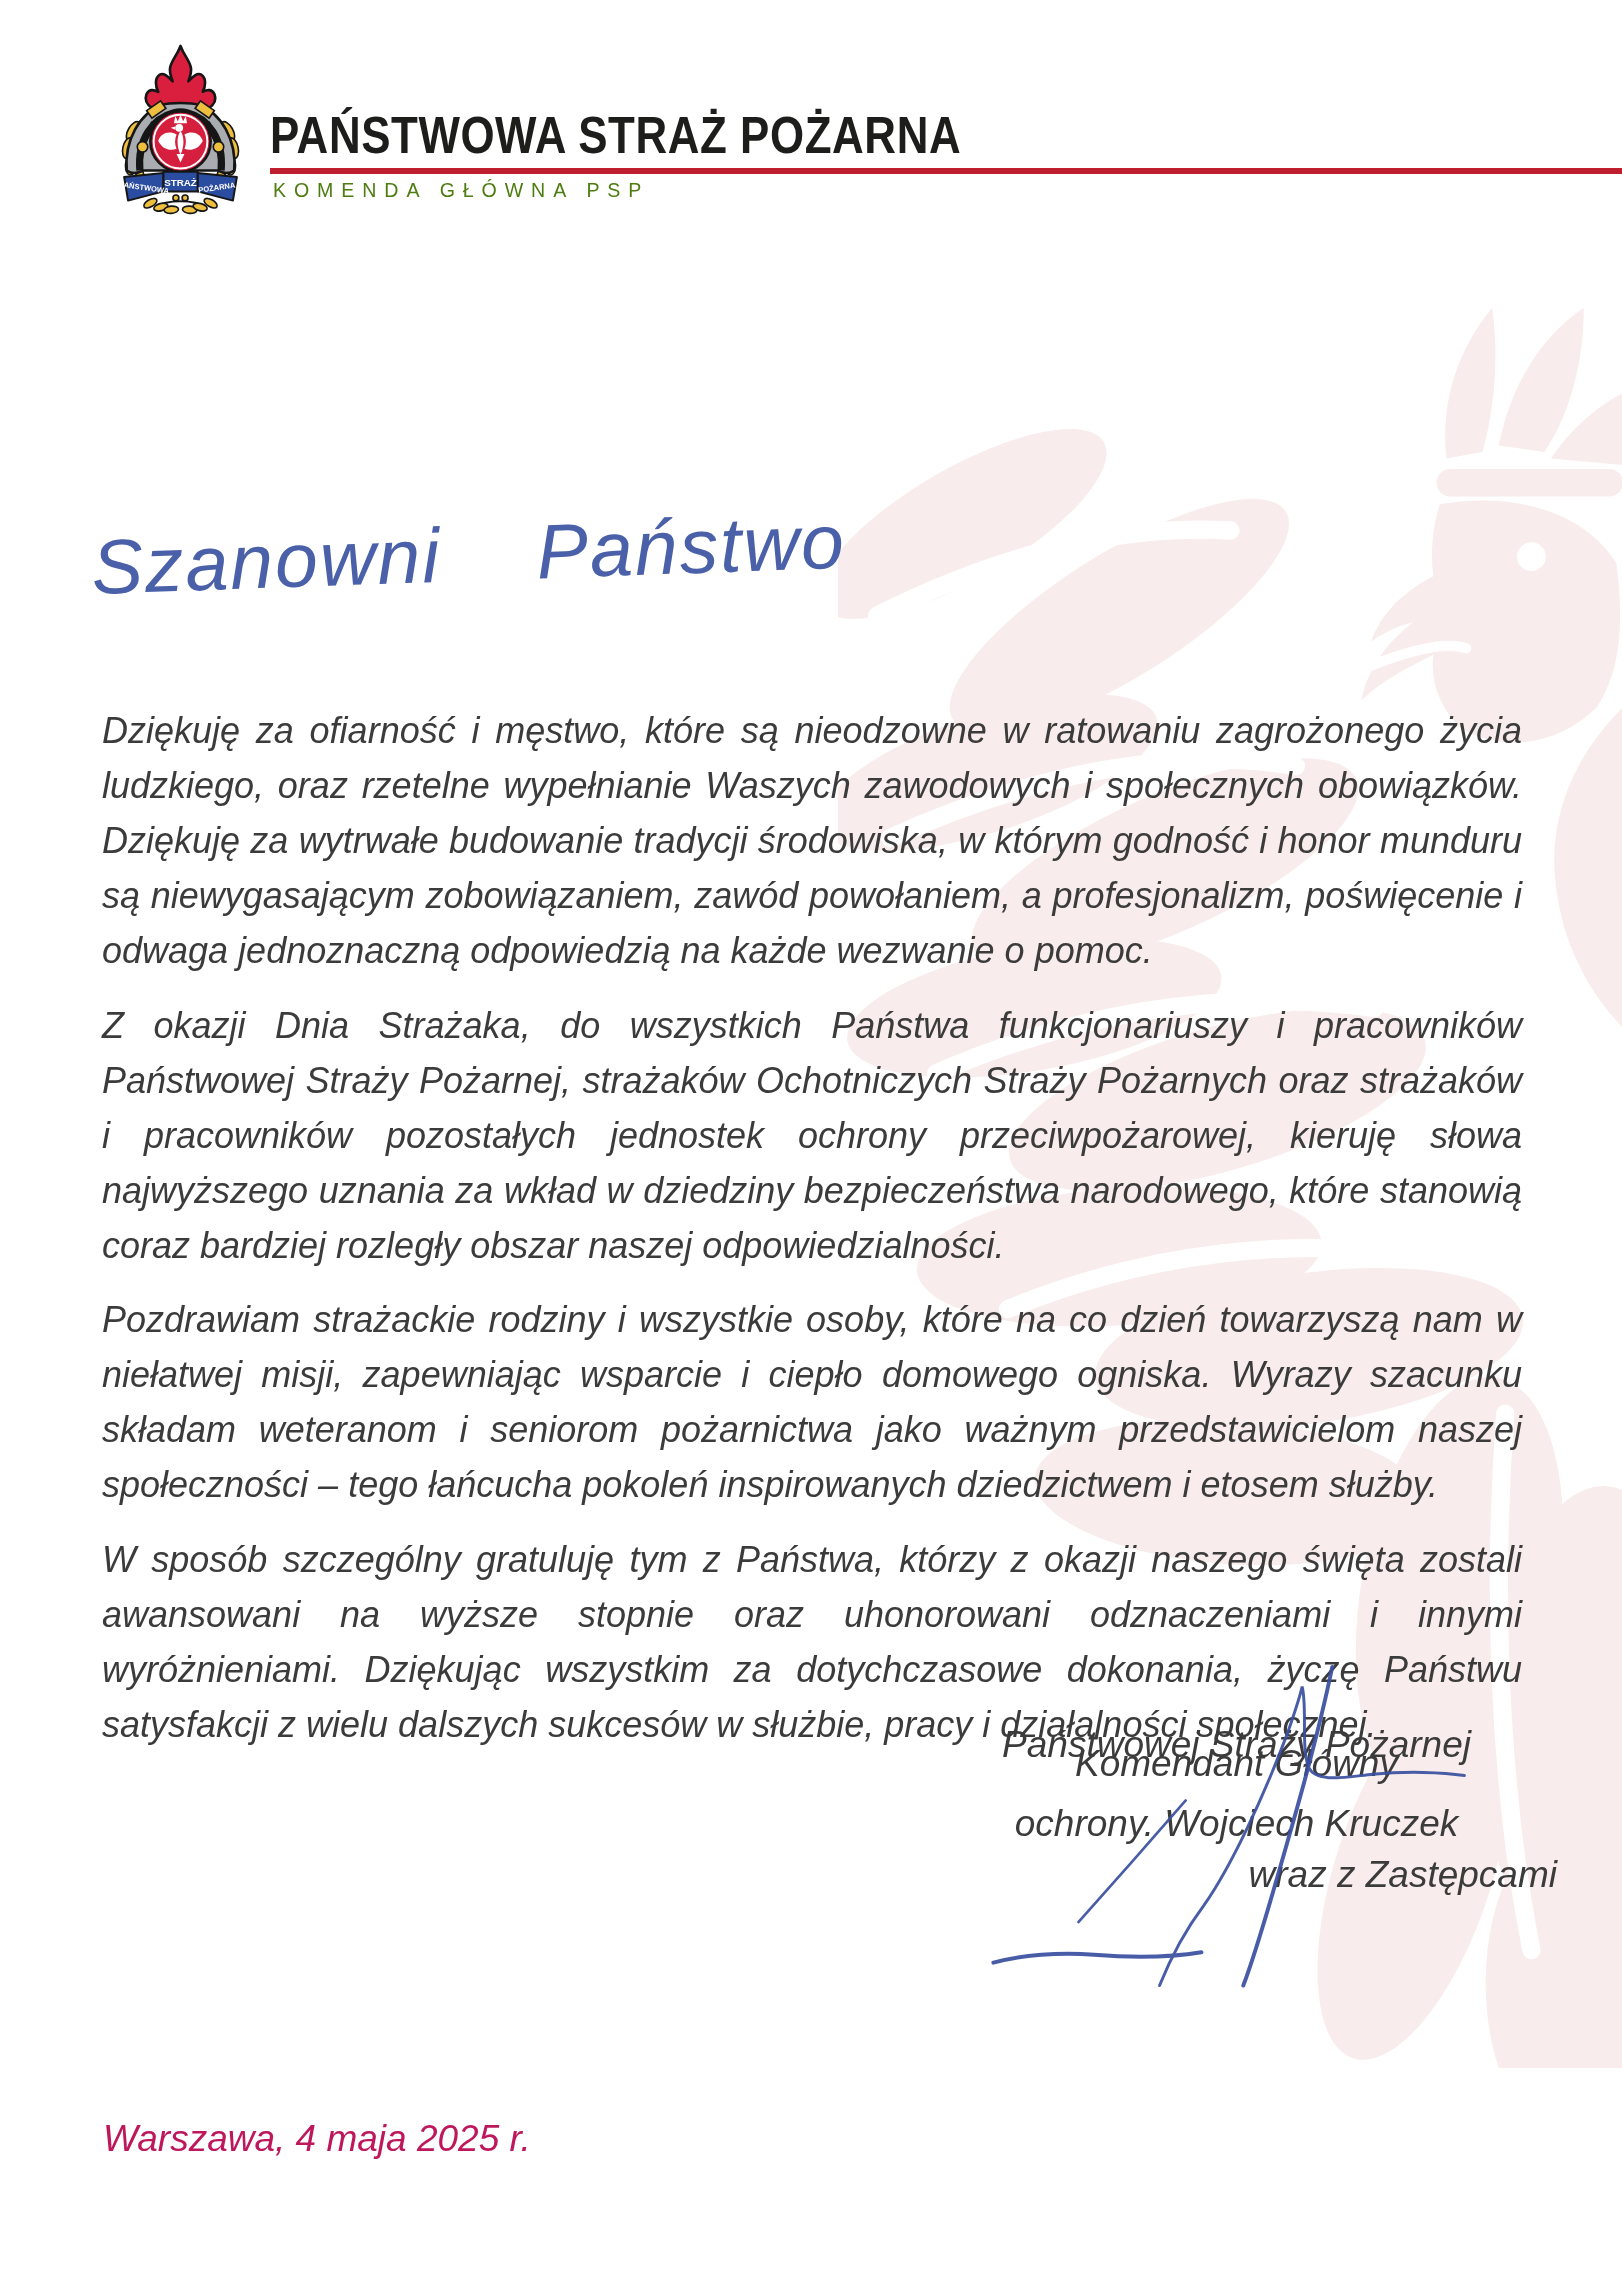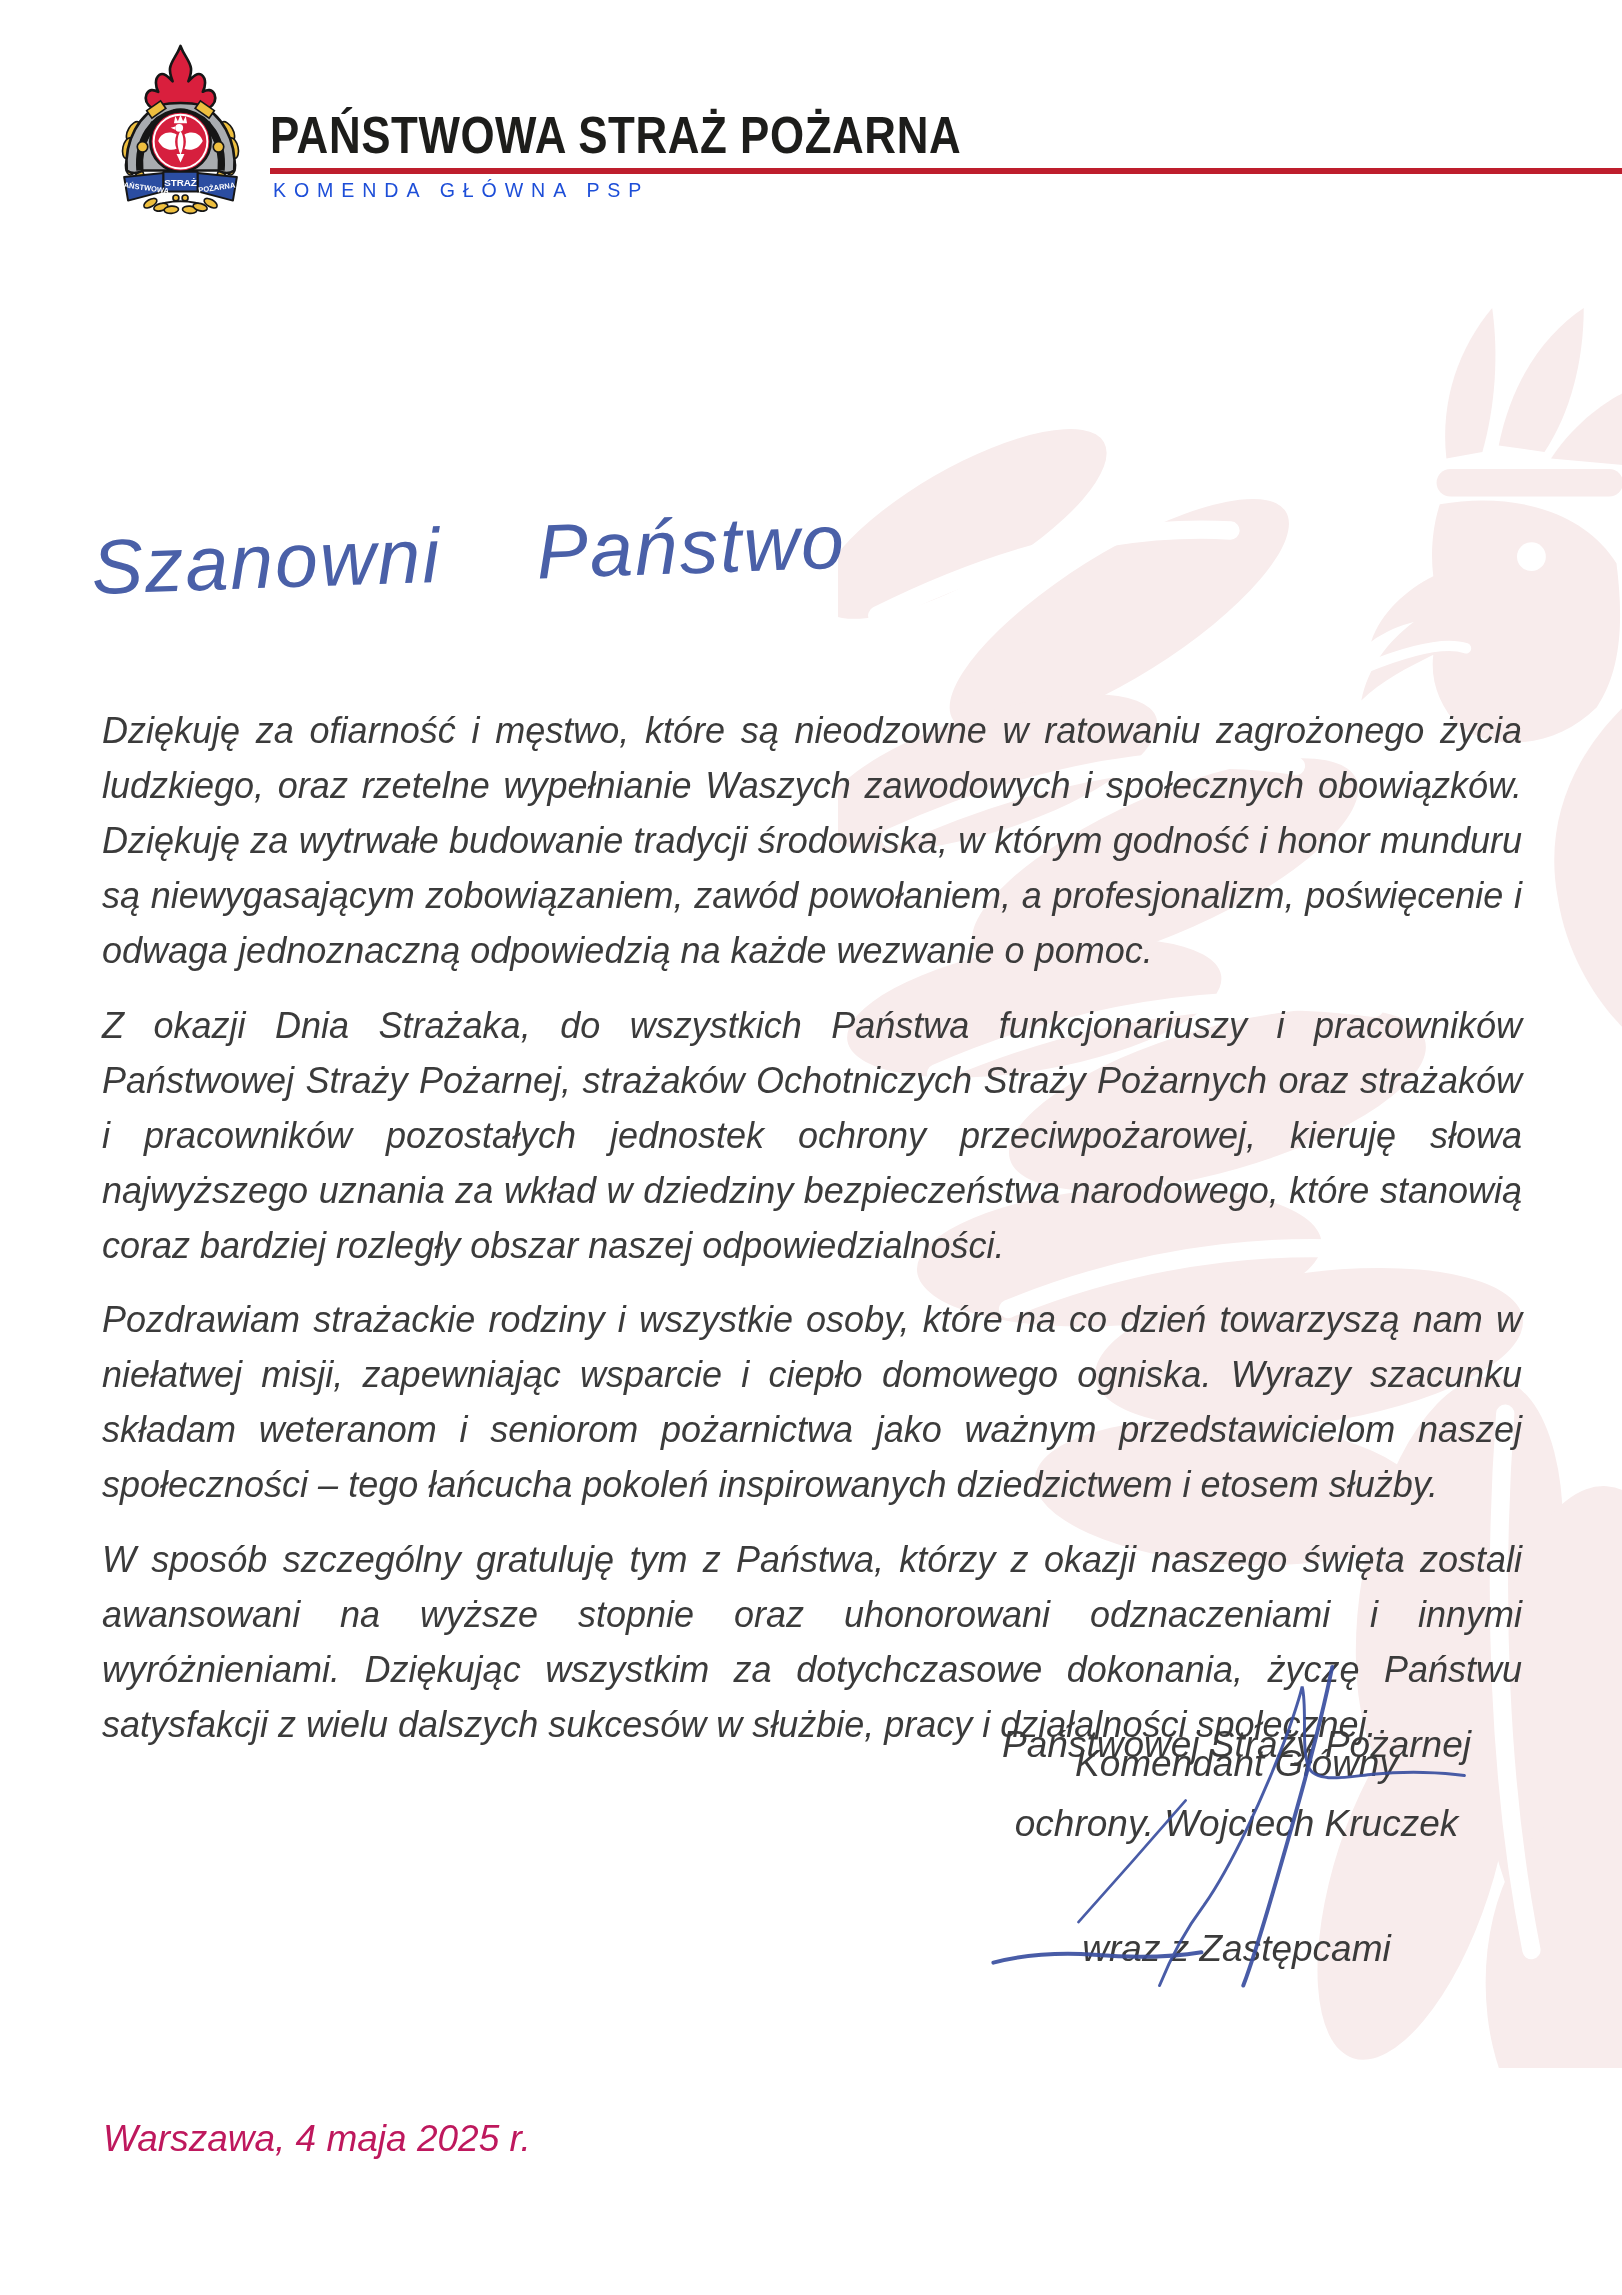--- a/index.html
+++ b/index.html
@@ -9,39 +9,39 @@
   }
   .watermark{position:absolute;left:838px;top:249px;width:785px;height:1819px;z-index:0;}
   .header{position:absolute;left:0;top:0;width:1623px;height:222px;z-index:2;}
   .crest{position:absolute;left:111px;top:42px;width:139px;height:173px;}
   .org-name{
     position:absolute;left:270px;top:106px;font-size:51px;font-weight:700;color:#1d1d1b;
     white-space:nowrap;letter-spacing:0.7px;transform:scaleX(.86);transform-origin:left top;
   }
   .divider{position:absolute;left:270px;top:168px;width:1353px;height:5.9px;background:#be1e2d;}
   .org-unit{
-    position:absolute;left:273px;top:179px;font-size:19.6px;color:#1d4ed8;
+    position:absolute;left:273px;top:179px;font-size:19.6px;color:#4d7c0f;
     letter-spacing:7.9px;white-space:nowrap;
   }
   .greeting{
     position:absolute;left:90px;top:523px;font-size:77px;font-style:italic;
     color:#4a60a8;white-space:nowrap;transform:rotate(-2deg);transform-origin:left top;
     letter-spacing:2px;word-spacing:72px;z-index:2;
   }
   .letter-body{
     position:absolute;left:102px;top:703px;width:1420px;z-index:2;
     font-size:36px;font-style:italic;color:#3b3b3b;line-height:55px;text-align:justify;
   }
   .letter-body p{margin:0 0 19.6px 0;}
   .sig-line{position:absolute;left:916px;width:641px;text-align:center;z-index:2;
     font-size:37px;font-style:italic;color:#3b3b3b;white-space:nowrap;}
   .sig-1{top:1743px;}
   .sig-2{top:1724px;}
   .sig-3{top:1803px;}
-  .sig-4{top:1928px;}
+  .sig-4{top:1854px;text-align:right;}
   .autograph{position:absolute;left:0;top:0;width:1623px;height:2295px;z-index:3;pointer-events:none;}
   .place-date{
     position:absolute;left:103px;top:2118px;font-size:37px;font-style:italic;
     color:#be185d;white-space:nowrap;z-index:2;
   }
 </style>
 </head>
 <body>
 
 <svg class="watermark" viewBox="0 0 1200 2780" xmlns="http://www.w3.org/2000/svg" aria-hidden="true">

